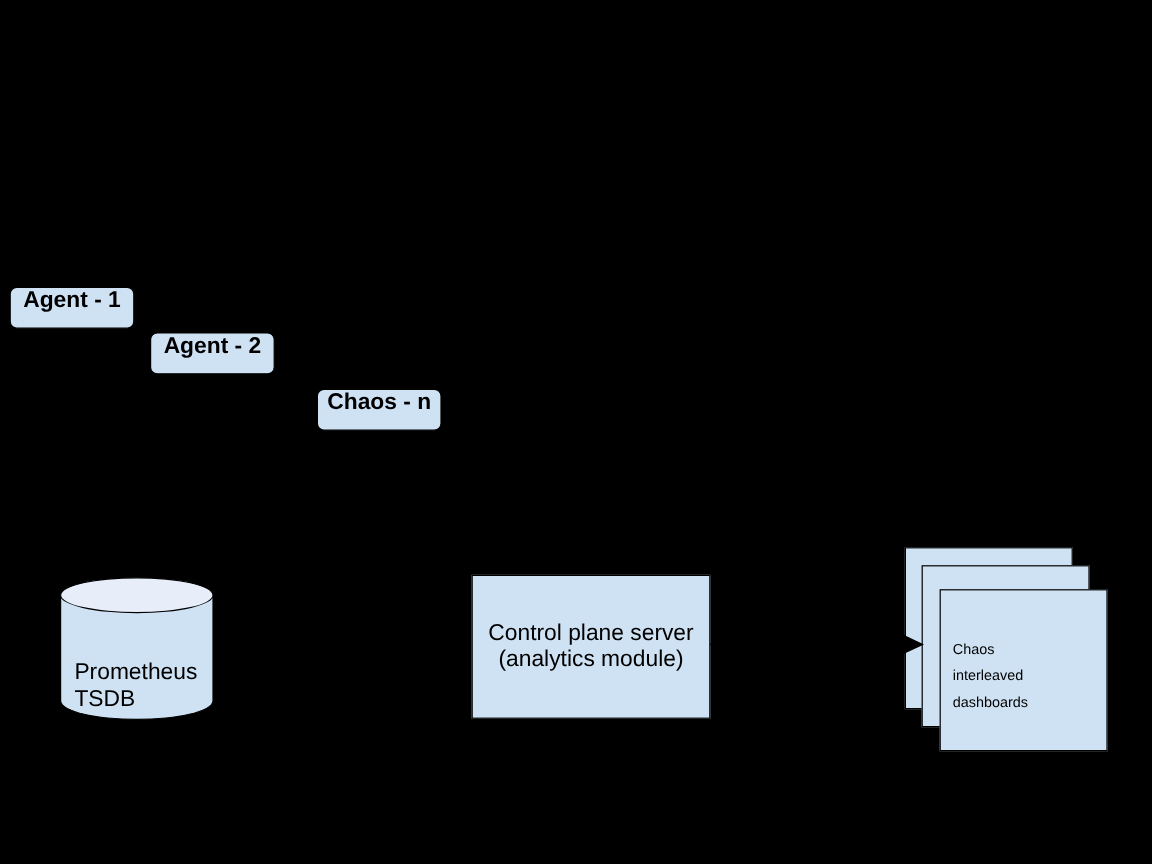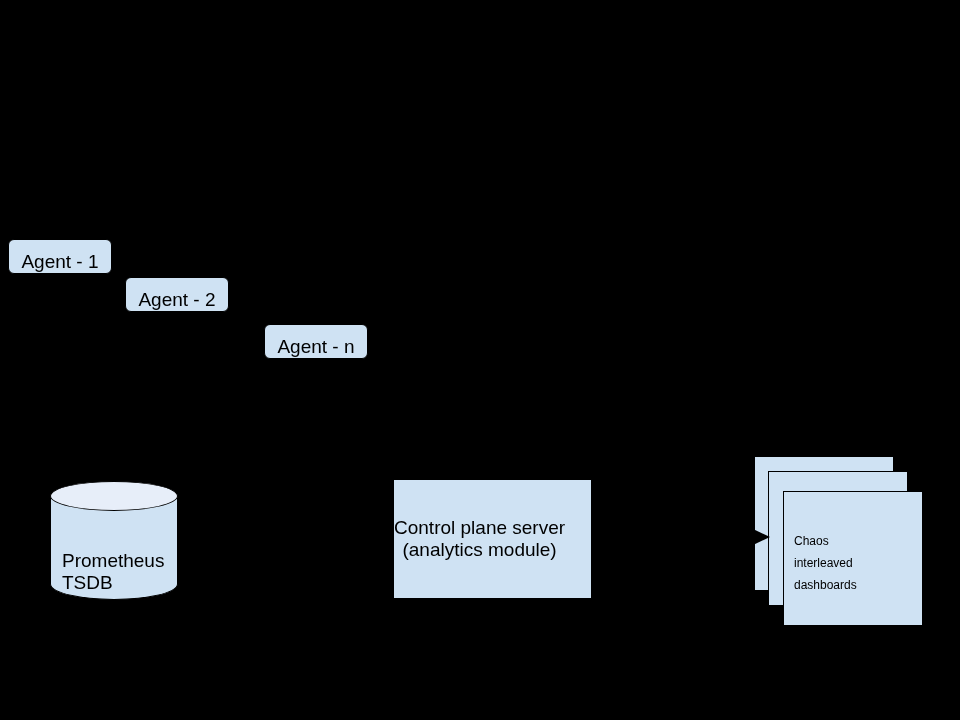--- a/index.html
+++ b/index.html
@@ -19,24 +19,25 @@
   
   .agent {
     position: absolute;
     width: 104px;
     height: 35px;
     box-sizing: border-box;
     background: var(--shape_fill, #cfe2f3);
     border: 1px solid var(--outline, #000);
     border-radius: 6px;
     display: flex;
-    align-items: flex-end;
+    align-items: flex-start;
     justify-content: center;
     font-size: 19px;
     line-height: 22px;
+    font-weight: bold;
   }
   .agent-1 { left: 8px;   top: 239px; }
   .agent-2 { left: 125px; top: 277px; }
   .agent-n { left: 264px; top: 324px; }
 
   
   .cylinder {
     position: absolute;
     left: 50px;
     top: 481px;
@@ -78,21 +79,21 @@
     position: absolute;
     left: 393px;
     top: 479px;
     width: 199px;
     height: 120px;
     box-sizing: border-box;
     background: var(--shape_fill, #cfe2f3);
     border: 1px solid var(--outline, #000);
     display: flex;
     align-items: center;
-    justify-content: flex-start;
+    justify-content: center;
     text-align: center;
     font-size: 19px;
     line-height: 22px;
     white-space: pre-line;
   }
 
   
   .stack {
     position: absolute;
     left: 754px;
@@ -149,21 +150,21 @@
 
   <div class="agent agent-1">
     <span>Agent - 1</span>
   </div>
 
   <div class="agent agent-2">
     <span>Agent - 2</span>
   </div>
 
   <div class="agent agent-n">
-    <span>Agent - n</span>
+    <span>Chaos - n</span>
   </div>
 
   <div class="cylinder">
     <div class="cyl-body"></div>
     <div class="cyl-top"></div>
     <div class="cyl-label">Prometheus
 TSDB</div>
   </div>
 
   <div class="server">

